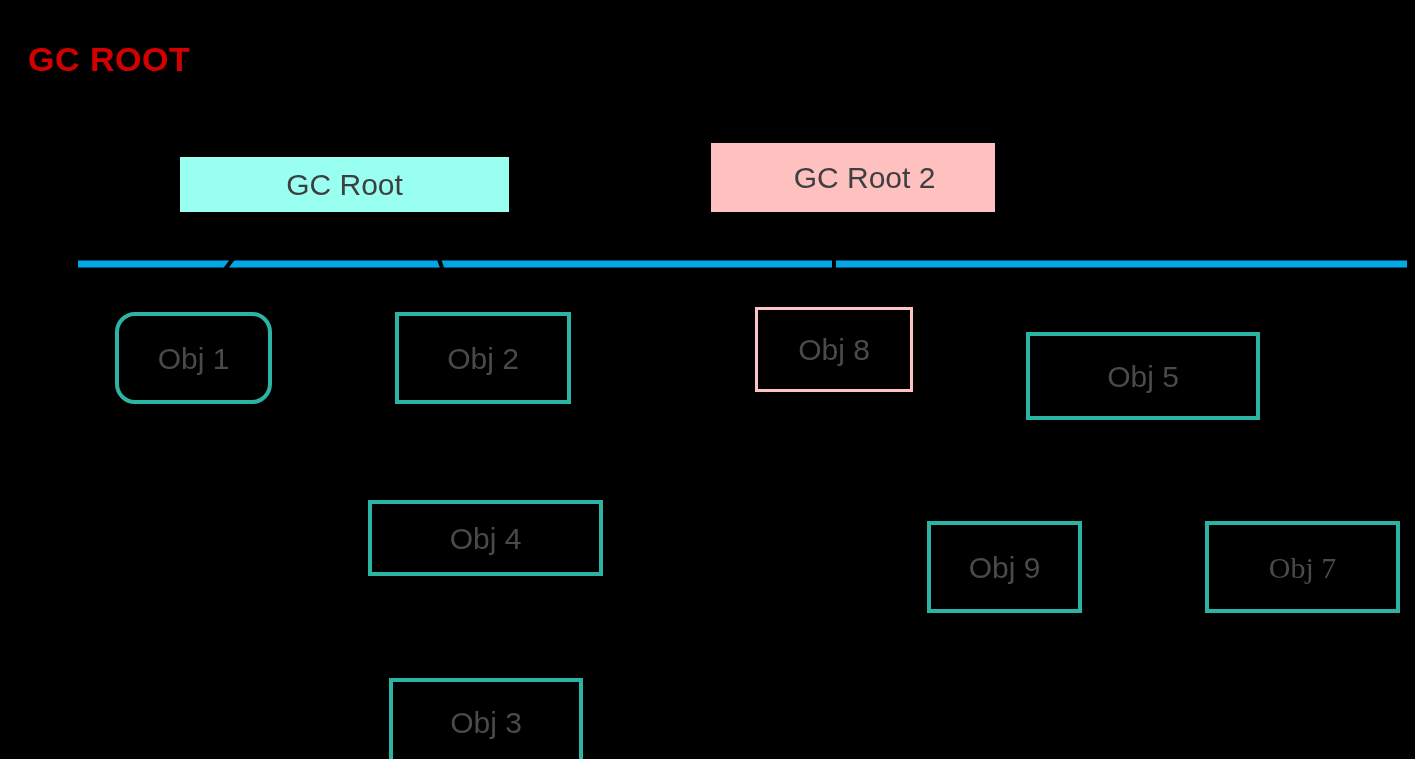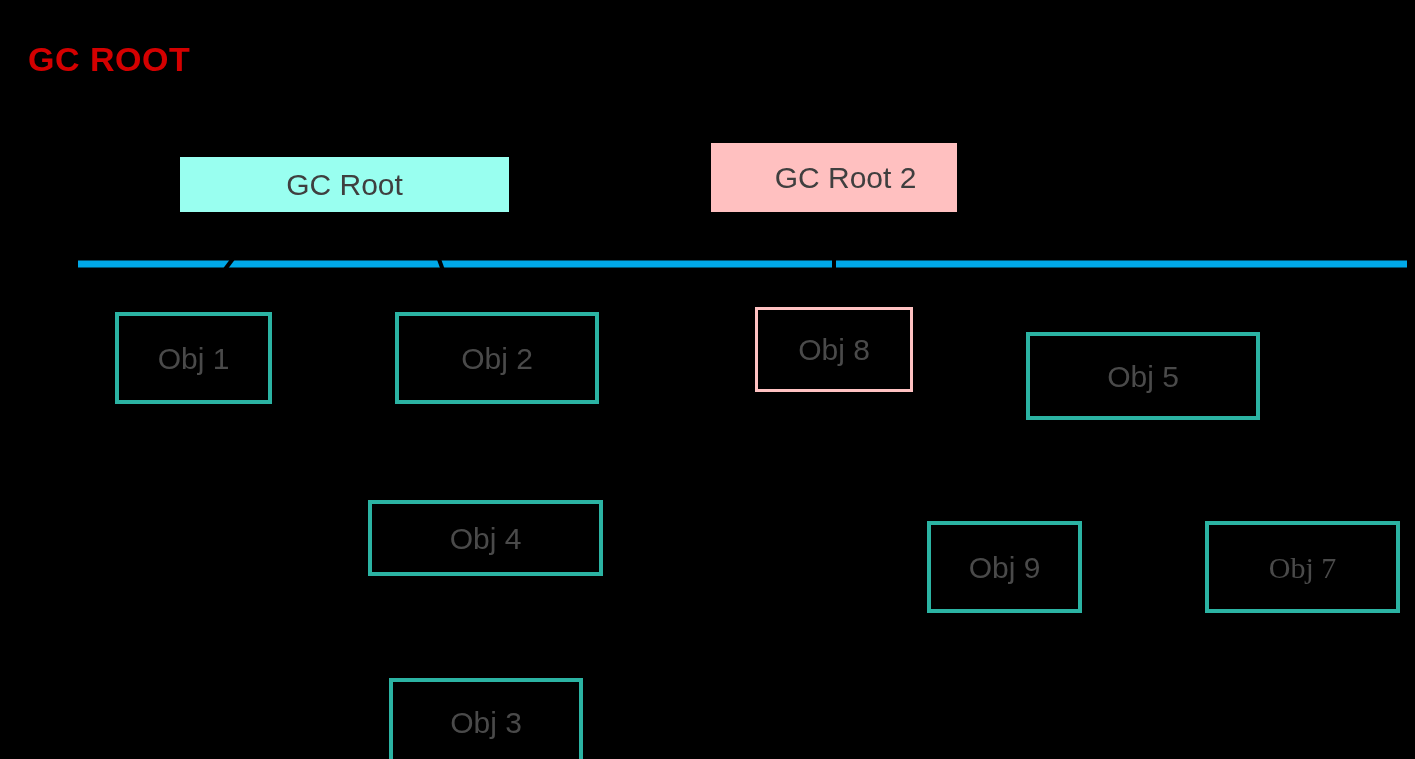--- a/index.html
+++ b/index.html
@@ -88,27 +88,27 @@
       <line x1="78" y1="240" x2="1407" y2="240" stroke="#00A8E8" stroke-width="7"></line>
       <line x1="232.75" y1="235" x2="225.25" y2="245" stroke="#000000" stroke-width="4"></line>
       <line x1="438.92" y1="235" x2="442.52" y2="245" stroke="#000000" stroke-width="4"></line>
       <line x1="834" y1="235" x2="834" y2="245" stroke="#000000" stroke-width="4"></line>
     </svg>
 
   <div id="node-layer">
       <div class="node root-node root-aqua" style="left: 180px; top: 133px; width: 329px; height: 55px;">
         <span class="node-label">GC Root</span>
       </div>
-      <div class="node root-node root-pink" style="left: 711px; top: 119px; width: 246px; height: 69px; padding-left: 23px;">
+      <div class="node root-node root-pink" style="left: 711px; top: 119px; width: 284px; height: 69px; padding-left: 23px;">
         <span class="node-label">GC Root 2</span>
       </div>
-      <div class="node obj-node obj-teal" style="left: 115px; top: 288px; width: 157px; height: 92px;">
+      <div class="node obj-node obj-teal" style="left: 115px; top: 288px; width: 157px; height: 92px; border-radius: 20px;">
         <span class="node-label">Obj 1</span>
       </div>
-      <div class="node obj-node obj-teal" style="left: 395px; top: 288px; width: 204px; height: 92px;">
+      <div class="node obj-node obj-teal" style="left: 395px; top: 288px; width: 176px; height: 92px;">
         <span class="node-label">Obj 2</span>
       </div>
       <div class="node obj-node obj-pink" style="left: 755px; top: 283px; width: 158px; height: 85px; justify-content: center;">
         <span class="node-label">Obj 8</span>
       </div>
       <div class="node obj-node obj-teal" style="left: 1026px; top: 308px; width: 234px; height: 88px; text-align: right;">
         <span class="node-label">Obj 5</span>
       </div>
       <div class="node obj-node obj-teal" style="left: 368px; top: 476px; width: 235px; height: 76px;">
         <span class="node-label">Obj 4</span>

